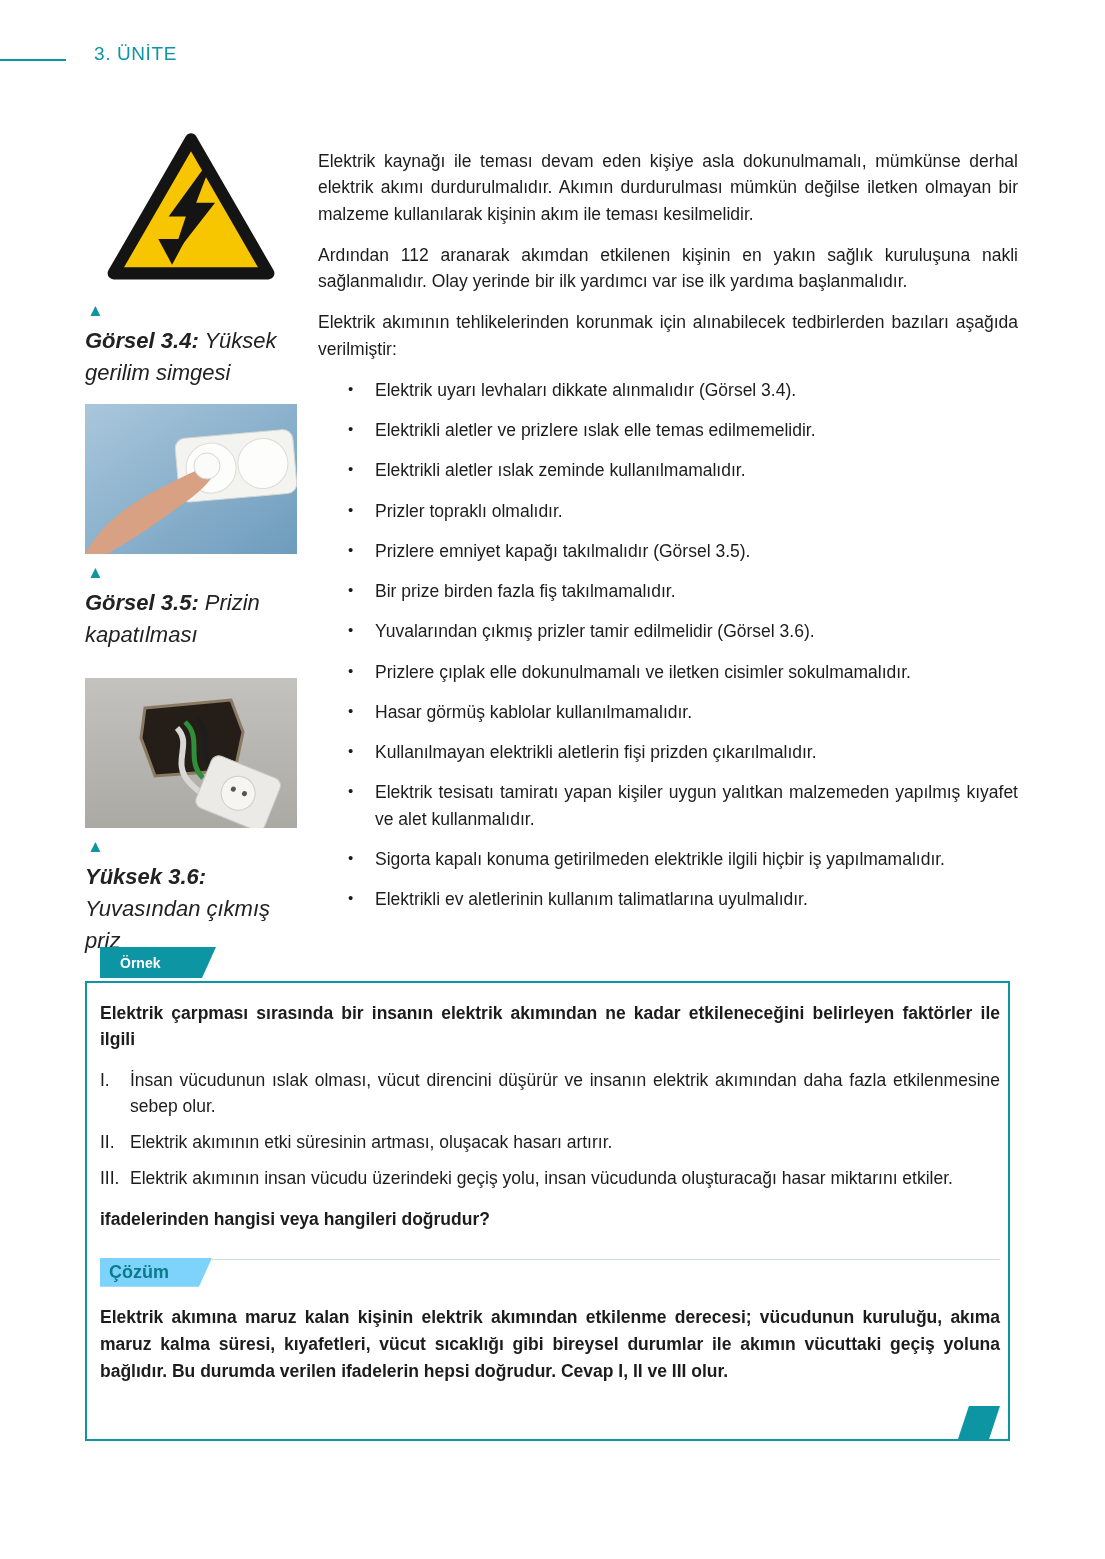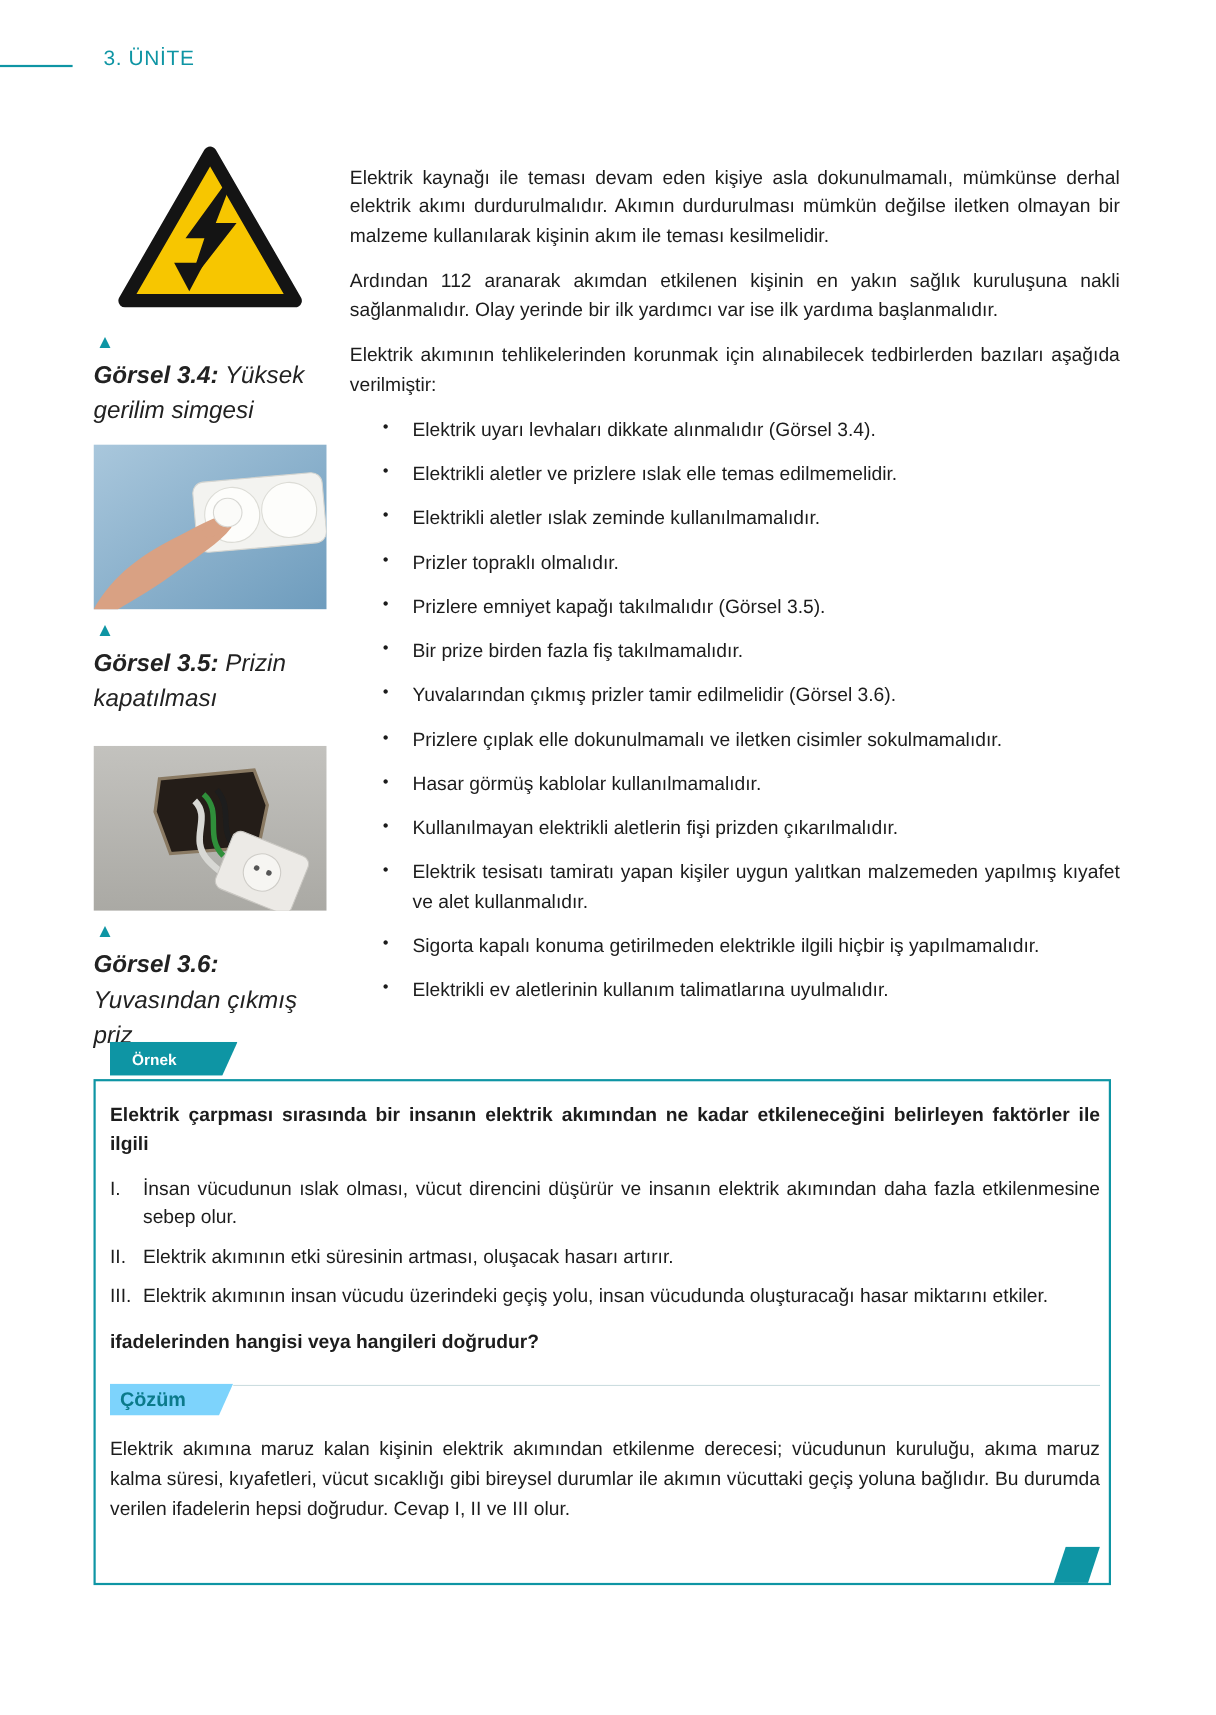--- a/index.html
+++ b/index.html
@@ -46,21 +46,21 @@
   .ex-item { position:relative; padding-left:30px; margin-bottom:10px; text-align:justify; line-height:1.5; }
   .ex-num { position:absolute; left:0; top:0; }
   .ex-question { font-weight:bold; margin:14px 0 0 0; line-height:1.5; }
   .solution-row { display:flex; align-items:flex-start; margin:26px 0 0 0; }
   .solution-label {
     width:112px; height:29px; background:#7dd3fc; color:#0b7a8a; font-weight:bold; font-size:18px;
     display:flex; align-items:center; padding-left:9px; box-sizing:border-box; flex:none;
     clip-path:polygon(0 0, 100% 0, calc(100% - 13px) 100%, 0 100%);
   }
   .solution-line { flex:1; height:1px; background:#ccdde0; margin-top:1px; }
-  .solution-text { text-align:justify; line-height:1.55; margin:17px 0 0 0; }
+  .solution-text { text-align:justify; line-height:1.55; margin:17px 0 0 0;font-weight:bold; }
   .corner-mark {
     position:absolute; right:8px; bottom:0; width:42px; height:33px; background:#0e95a4;
     clip-path:polygon(26% 0, 100% 0, 74% 100%, 0 100%);
   }
 
   
   .footer-bar { position:absolute; left:80px; top:1496px; width:3px; height:44px; background:#0e95a4; }
   .page-number { position:absolute; left:96px; top:1506px; font-size:20px; color:#be185d; }
 </style>
 </head>
@@ -130,21 +130,21 @@
         <g transform="rotate(22 150 115)">
           <rect x="116" y="86" width="74" height="56" rx="8" fill="#eceae6" stroke="#c9c7c2"></rect>
           <circle cx="153" cy="114" r="17" fill="#f6f5f2" stroke="#cfcdc8"></circle>
           <circle cx="147" cy="112" r="2.5" fill="#555"></circle>
           <circle cx="159" cy="112" r="2.5" fill="#555"></circle>
         </g>
       </svg>
     </div>
     <span class="fig-marker">▲</span>
     <div class="fig-caption">
-      <span class="fig-label">Görsel 3.6:</span>
+      <span class="fig-label">Yüksek 3.6:</span>
       <span>Yuvasından çıkmış priz</span>
     </div>
   </div>
 
   <div class="content">
     <p>Elektrik kaynağı ile teması devam eden kişiye asla dokunulmamalı, mümkünse derhal elektrik akımı durdurulmalıdır. Akımın durdurulması mümkün değilse iletken olmayan bir malzeme kullanılarak kişinin akım ile teması kesilmelidir.</p>
     <p>Ardından 112 aranarak akımdan etkilenen kişinin en yakın sağlık kuruluşuna nakli sağlanmalıdır. Olay yerinde bir ilk yardımcı var ise ilk yardıma başlanmalıdır.</p>
     <p>Elektrik akımının tehlikelerinden korunmak için alınabilecek tedbirlerden bazıları aşağıda verilmiştir:</p>
     <ul class="bullets">
       <li class="bullet"><span class="b-dot">•</span><span>Elektrik uyarı levhaları dikkate alınmalıdır (Görsel 3.4).</span></li>

